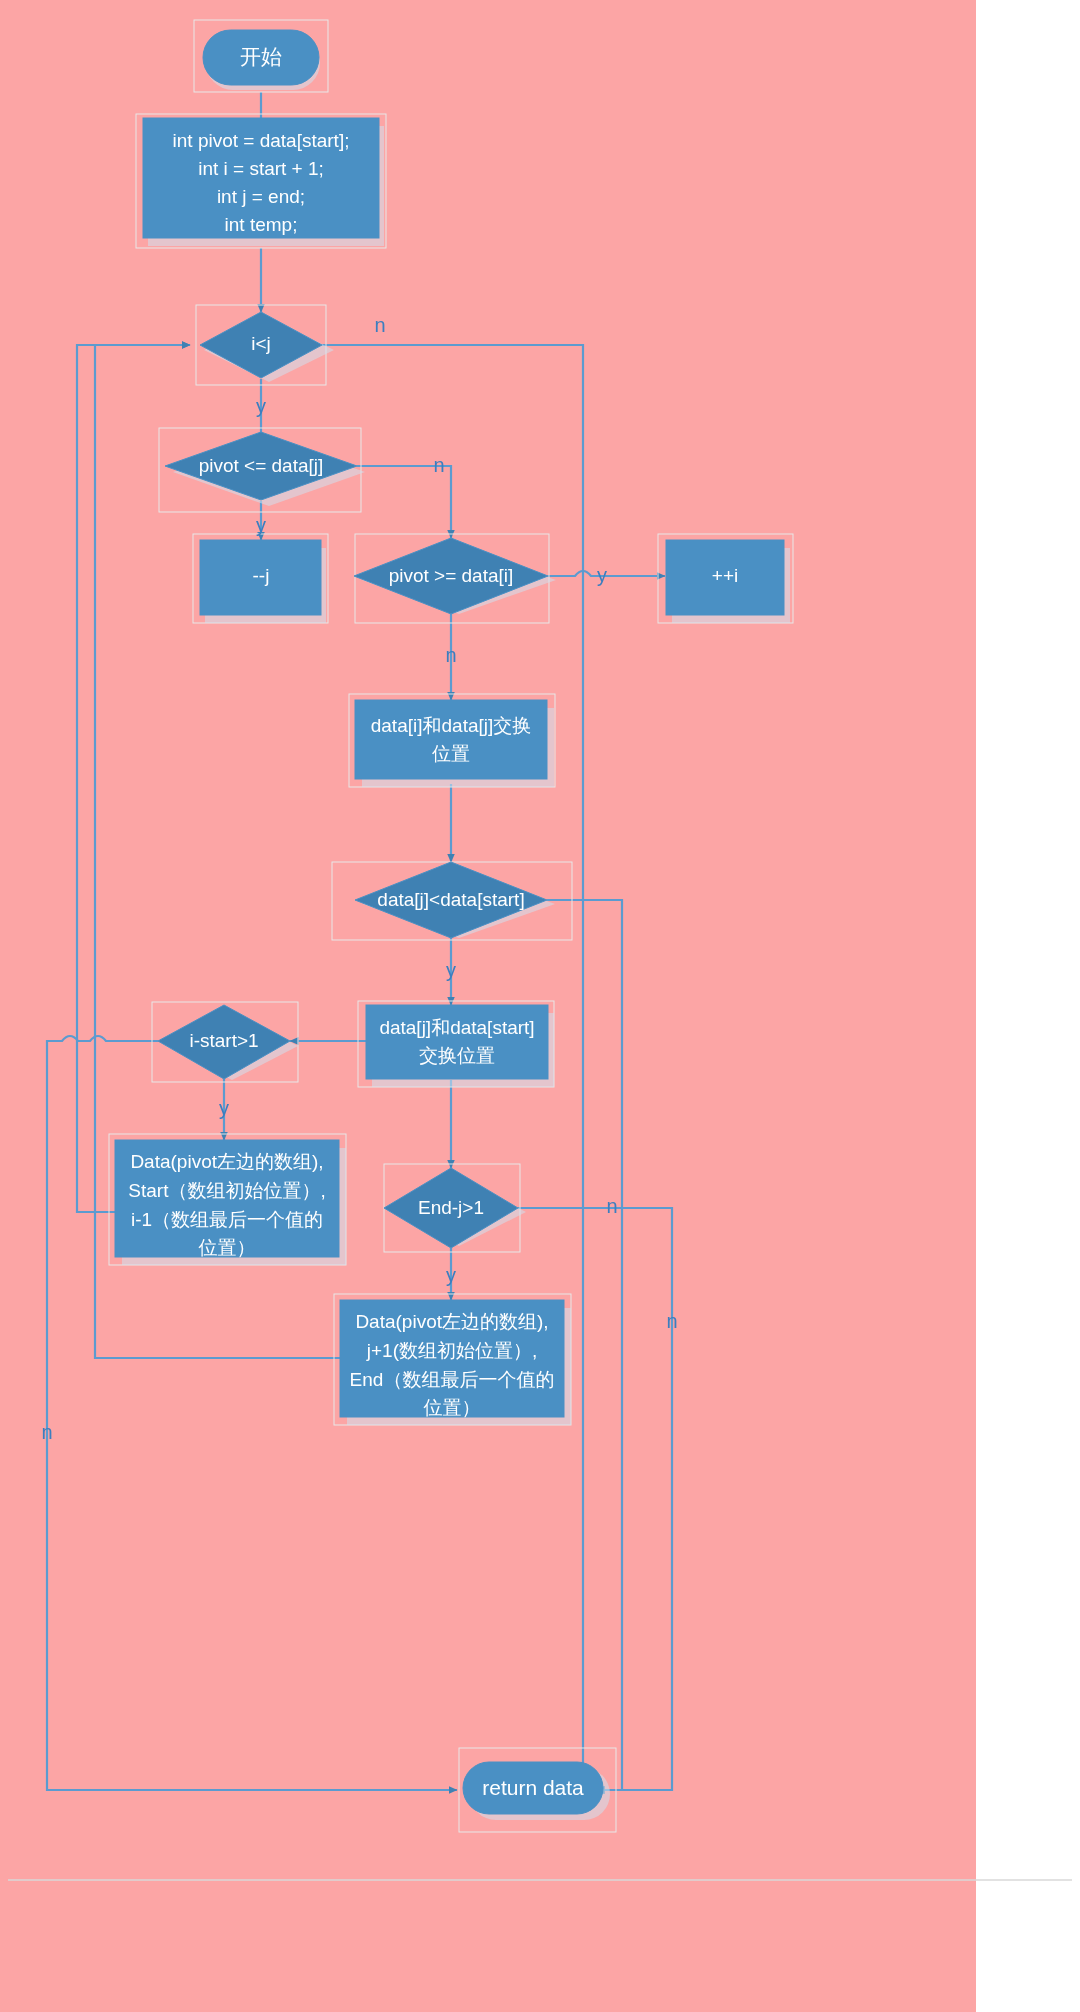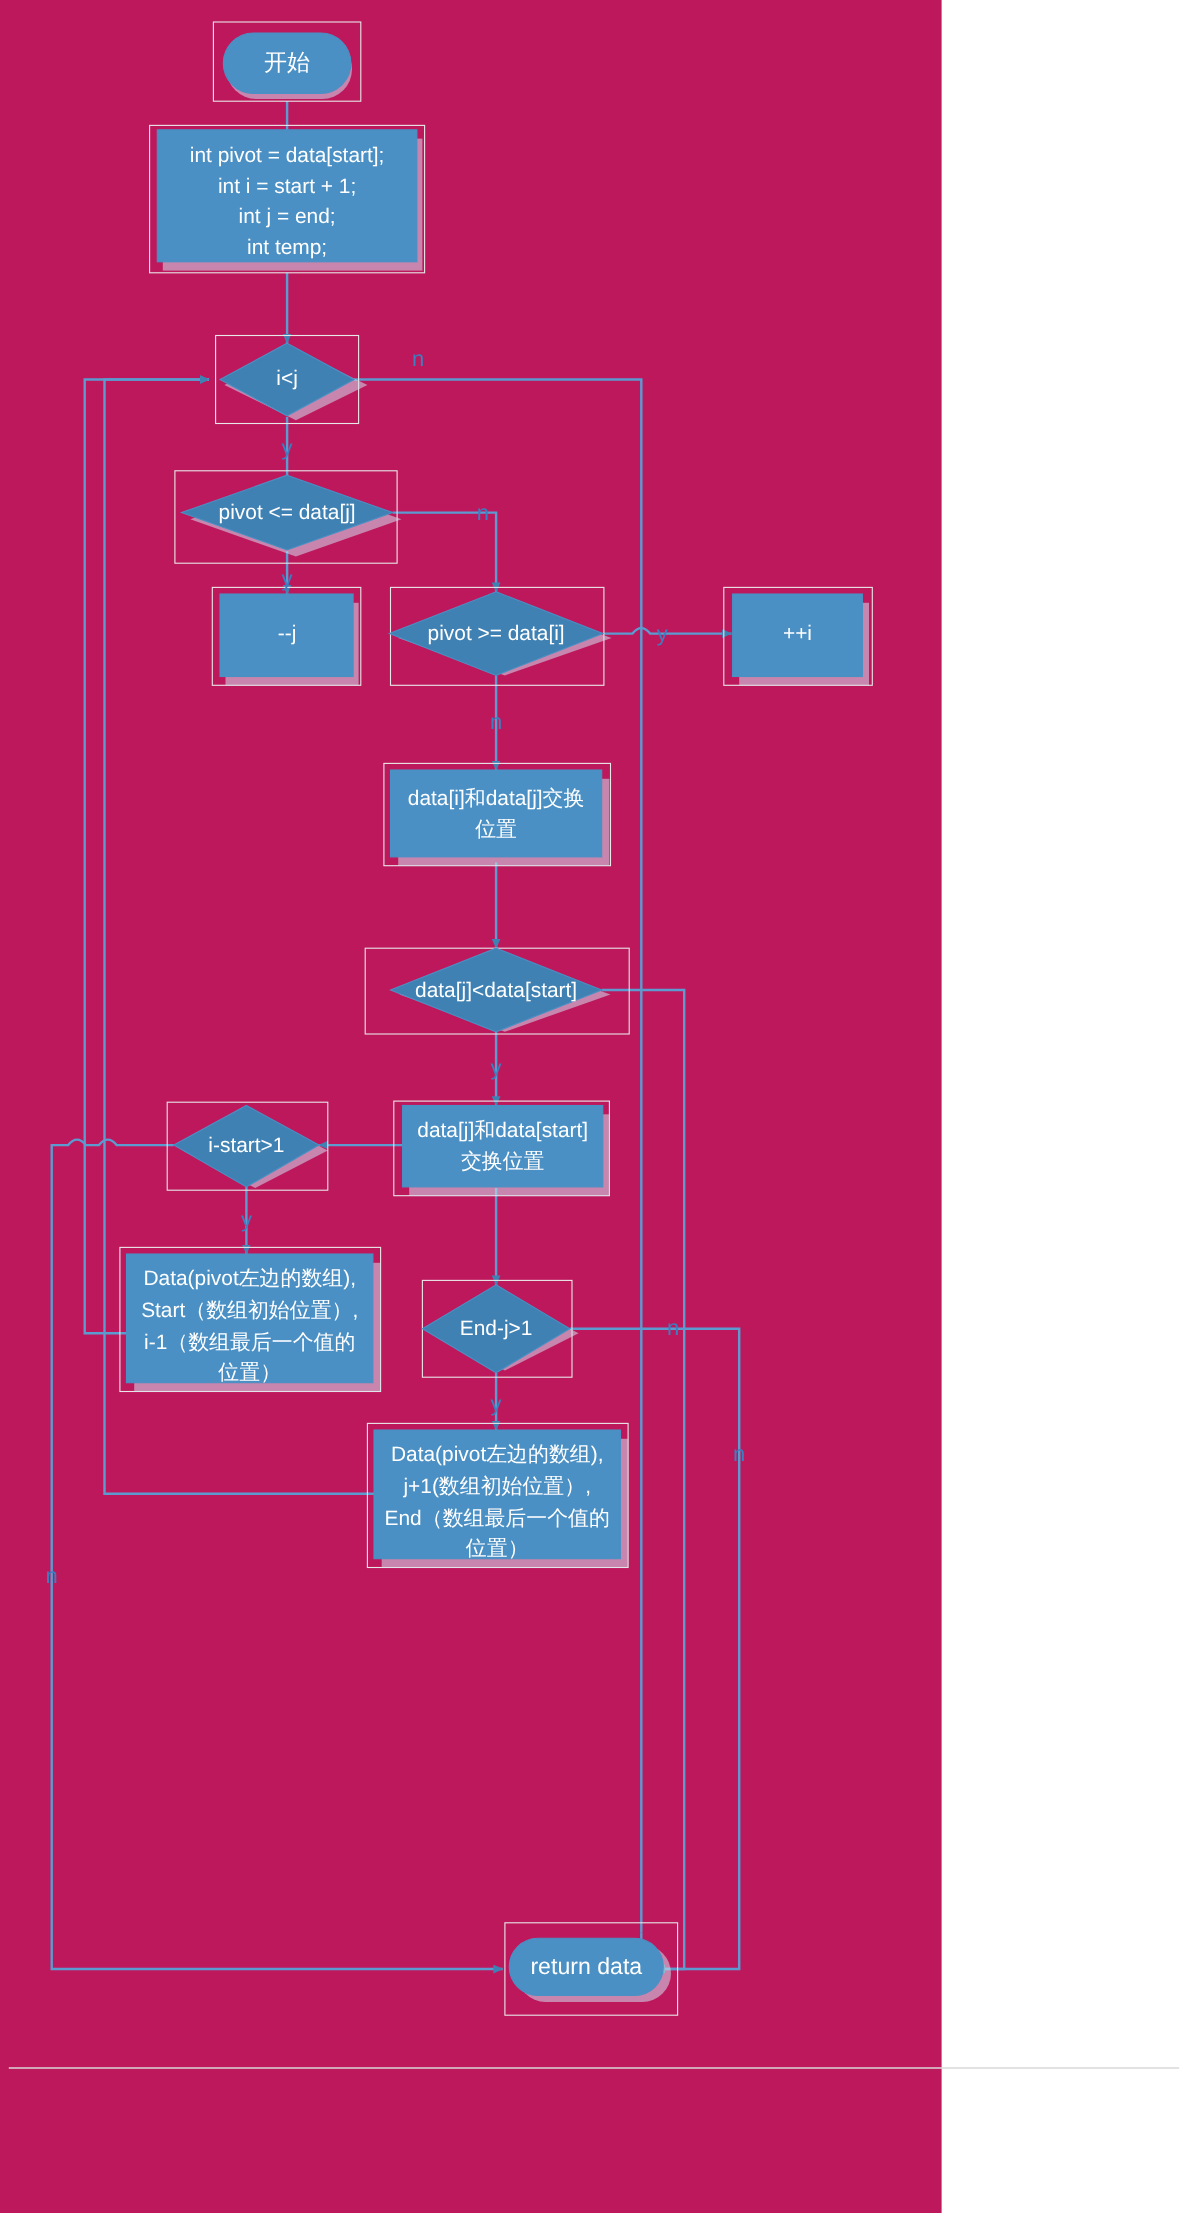--- a/index.html
+++ b/index.html
@@ -9,23 +9,23 @@
   }
   body {
     width: 1080px;
     height: 2012px;
     font-family: "Liberation Sans", sans-serif;
     position: relative;
     overflow: hidden;
   }
   #canvas-wrap {
     position: relative;
-    width: 856px;
+    width: 976px;
     height: 2012px;
-    background: #be185d;
+    background: #fca5a5;
   }
   svg.flow {
     display: block;
     width: 1080px;
     height: 2012px;
   }
   .node-shape {
     fill: #4a90c4;
     stroke: #4a90c4;
     stroke-width: 1;

